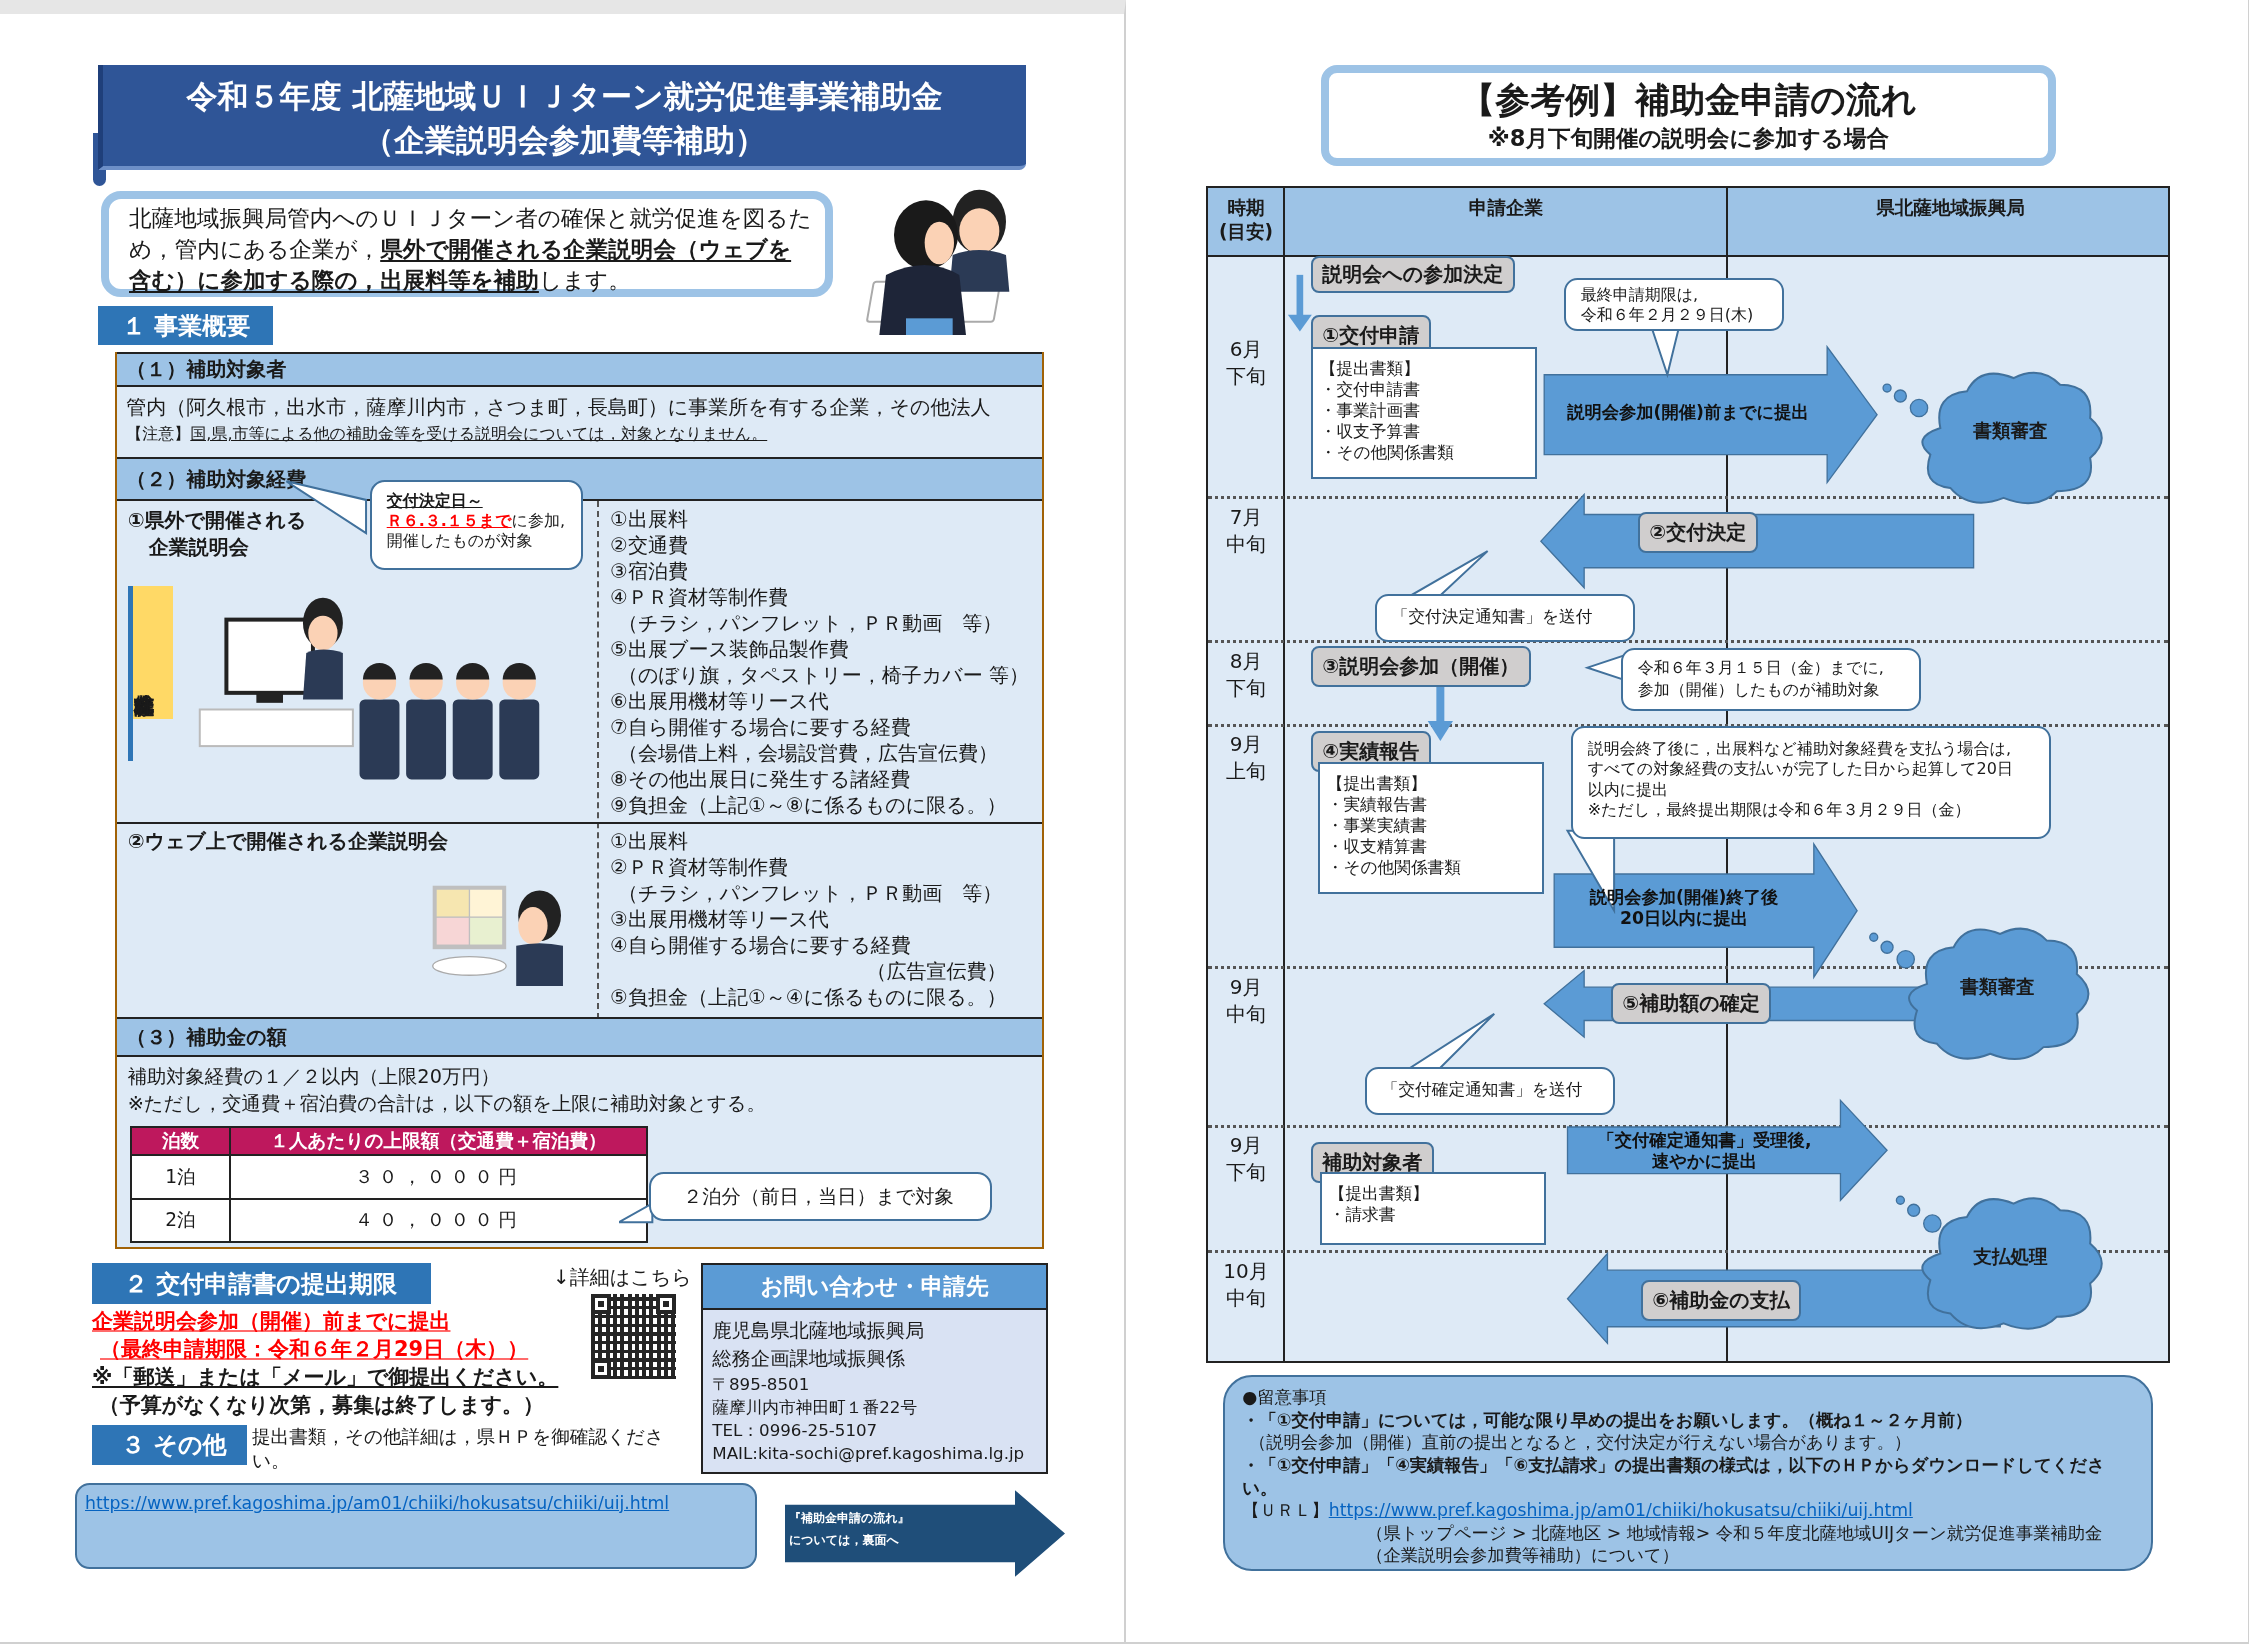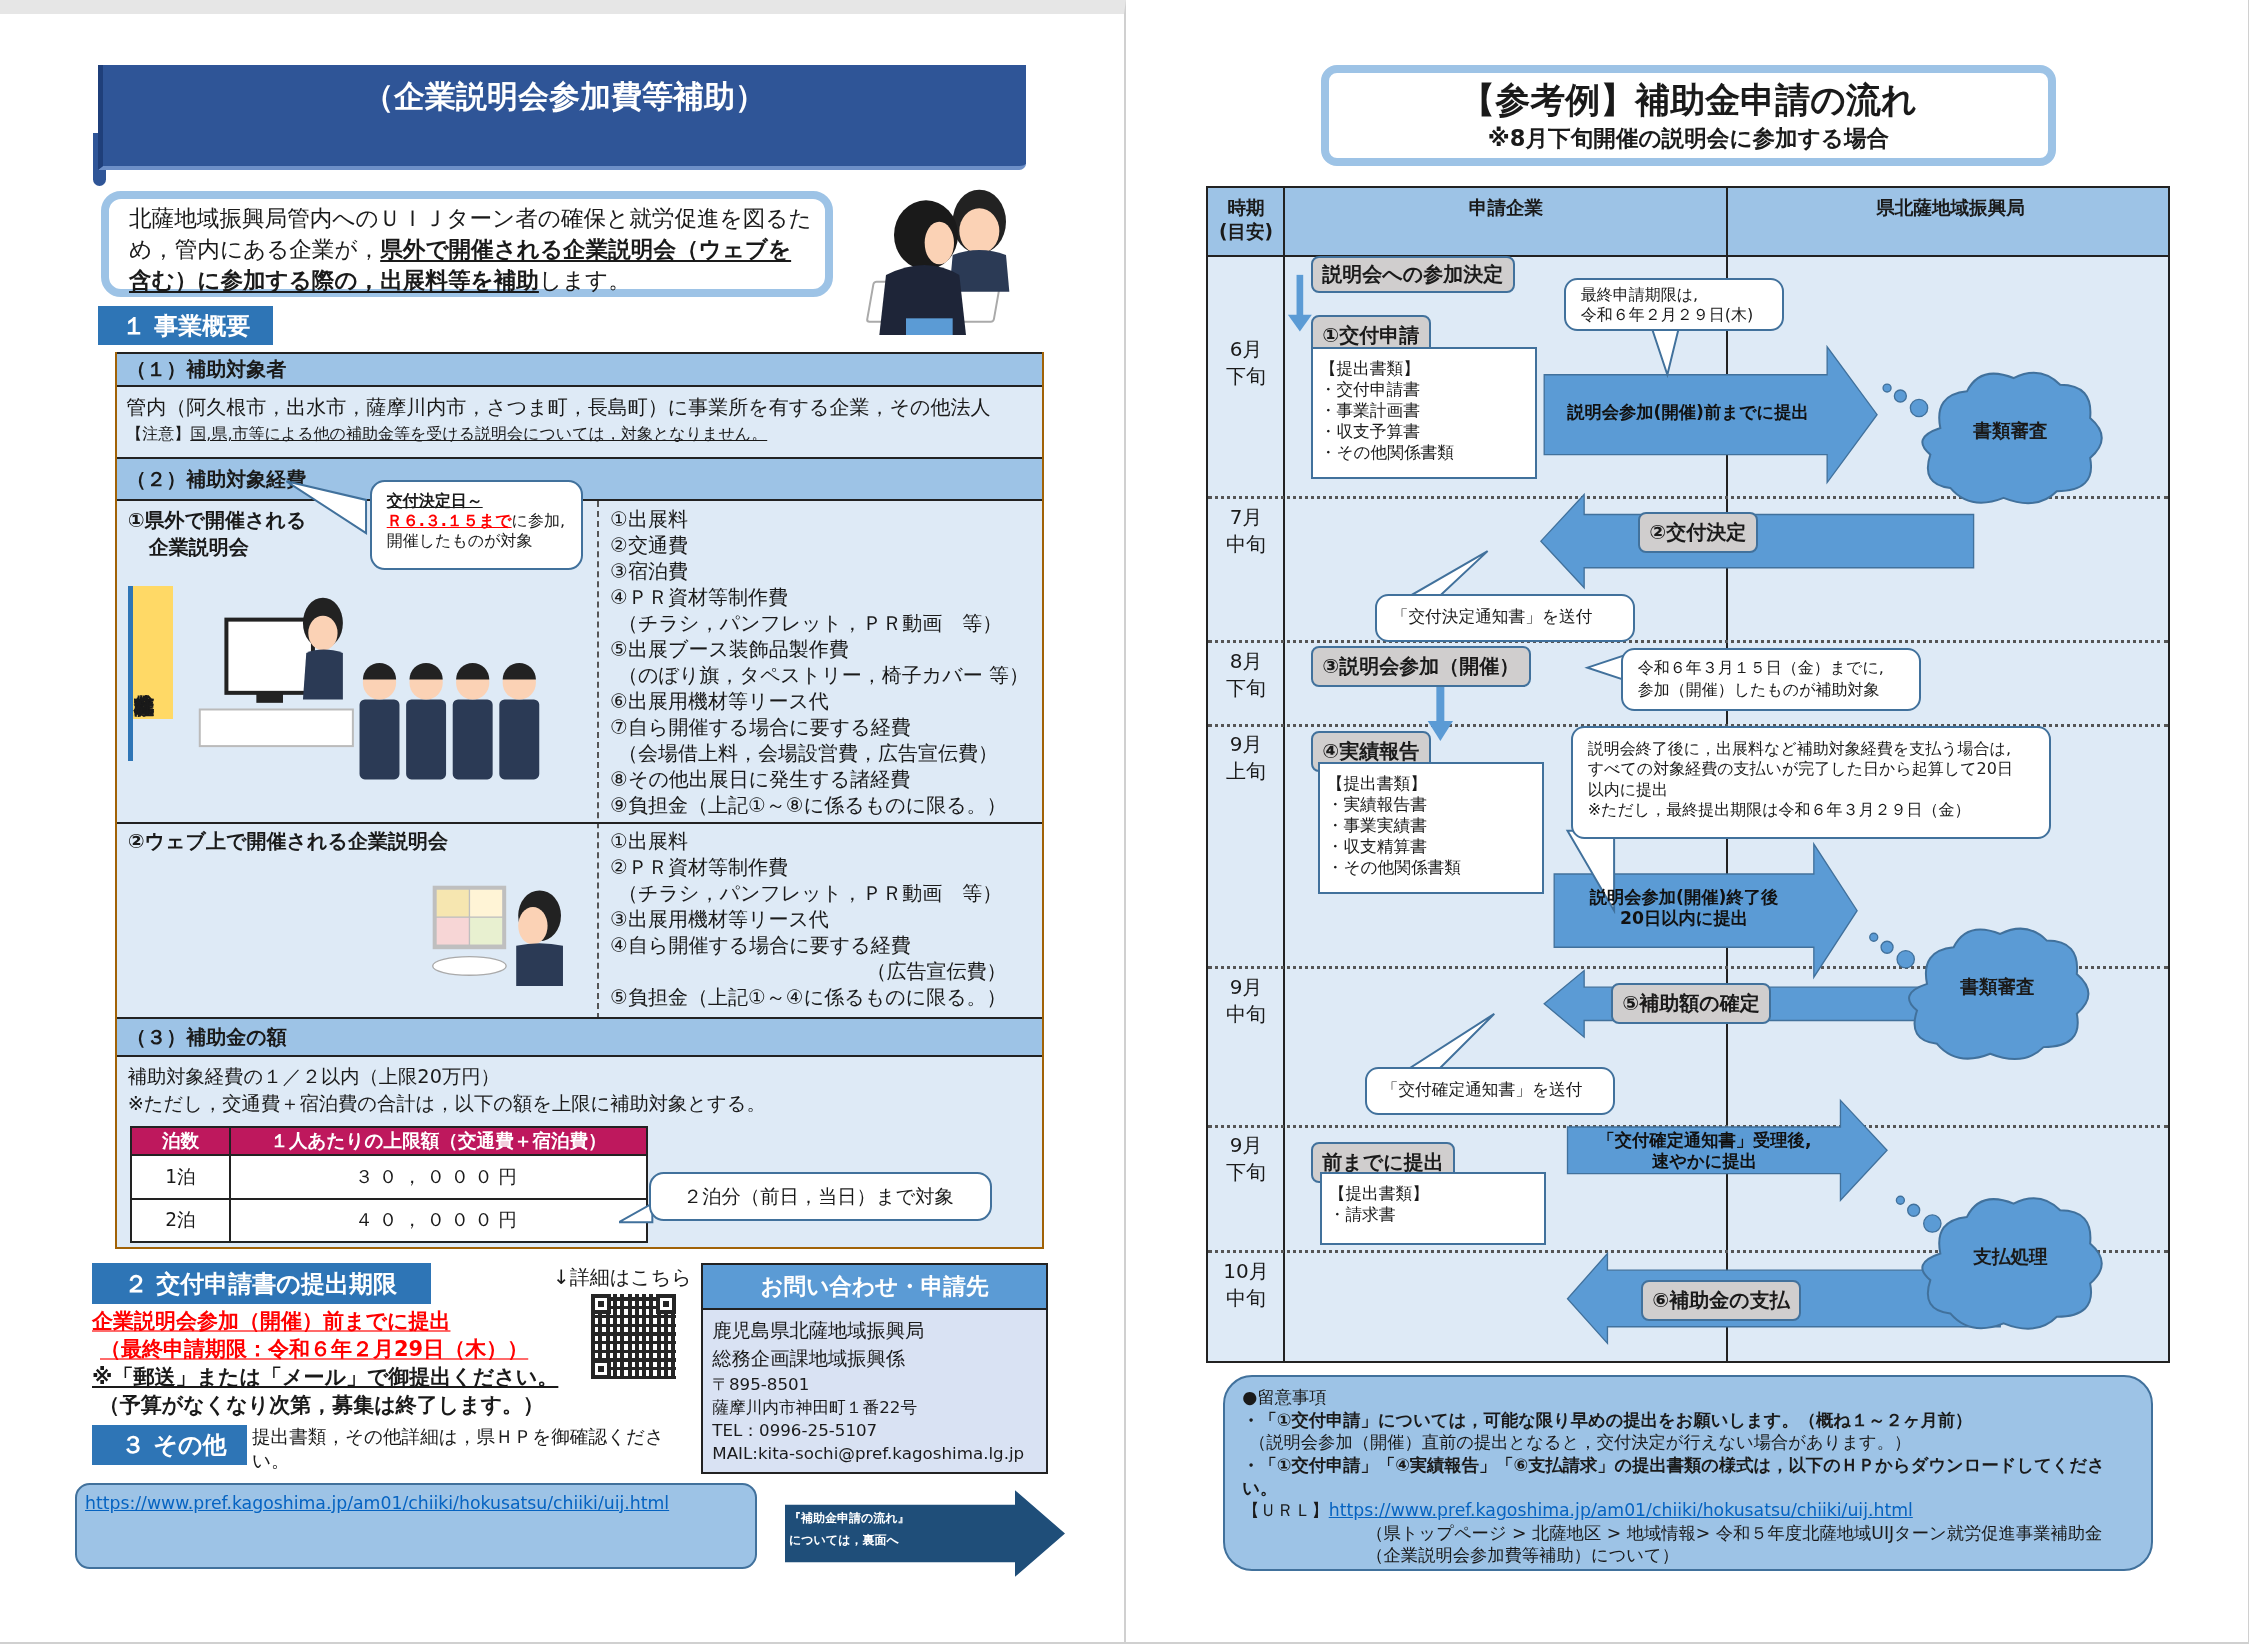--- a/index.html
+++ b/index.html
@@ -85,20 +85,21 @@
   .indent { padding-left: 124px; }
 </style>
 </head>
 <body>
 
 <div class="page-frame" style="left:0; width:1126px; height:1644px; border-left:none;"></div>
 <div class="page-frame" style="left:1124px; width:1126px; height:1644px; border-top:none; border-left:none;"></div>
 
 <div class="abs title-ribbon-tail"></div>
 <div class="abs title-ribbon">
+  <div>令和５年度 北薩地域ＵＩＪターン就労促進事業補助金</div>
   <div>（企業説明会参加費等補助）</div>
 </div>
 
 <div class="abs intro-box">
   <span>北薩地域振興局管内へのＵＩＪターン者の確保と就労促進を図るため，管内にある企業が，</span><u>県外で開催される企業説明会（ウェブを含む）に参加する際の，出展料等を補助</u><span>します。</span>
 </div>
 
 <svg class="abs illus" style="left:866px; top:175px;" width="160" height="160" viewBox="0 0 240 240">
   <rect x="40" y="160" width="190" height="60" rx="4" fill="#fff" stroke="#aaa" stroke-width="3" transform="skewX(-10)"></rect>
   <ellipse cx="170" cy="70" rx="40" ry="48" fill="#222"></ellipse>
@@ -414,21 +415,21 @@
   </div>
   <div class="arrow-text" style="left:346px; top:699px; width:260px;">
     <div>説明会参加(開催)終了後</div>
       <div>20日以内に提出</div>
   </div>
   <div class="cloud-text" style="left:706px; top:786px; width:167px;">書類審査</div>
 
   <div class="step" style="left:403px; top:795px; height:41px;">⑤補助額の確定</div>
   <div class="bubble" style="left:157px; top:879px; width:250px; height:48px;">「交付確定通知書」を送付</div>
 
-  <div class="step" style="left:103px; top:954px; height:41px;">前までに提出</div>
+  <div class="step" style="left:103px; top:954px; height:41px;">補助対象者</div>
   <div class="docs" style="left:112px; top:984px; width:226px; height:73px;">
     <div>【提出書類】</div>
       <div>・請求書</div>
   </div>
   <div class="arrow-text" style="left:360px; top:942px; width:273px;">
     <div>「交付確定通知書」受理後,</div>
       <div>速やかに提出</div>
   </div>
   <div class="cloud-text" style="left:719px; top:1056px; width:167px;">支払処理</div>
 

